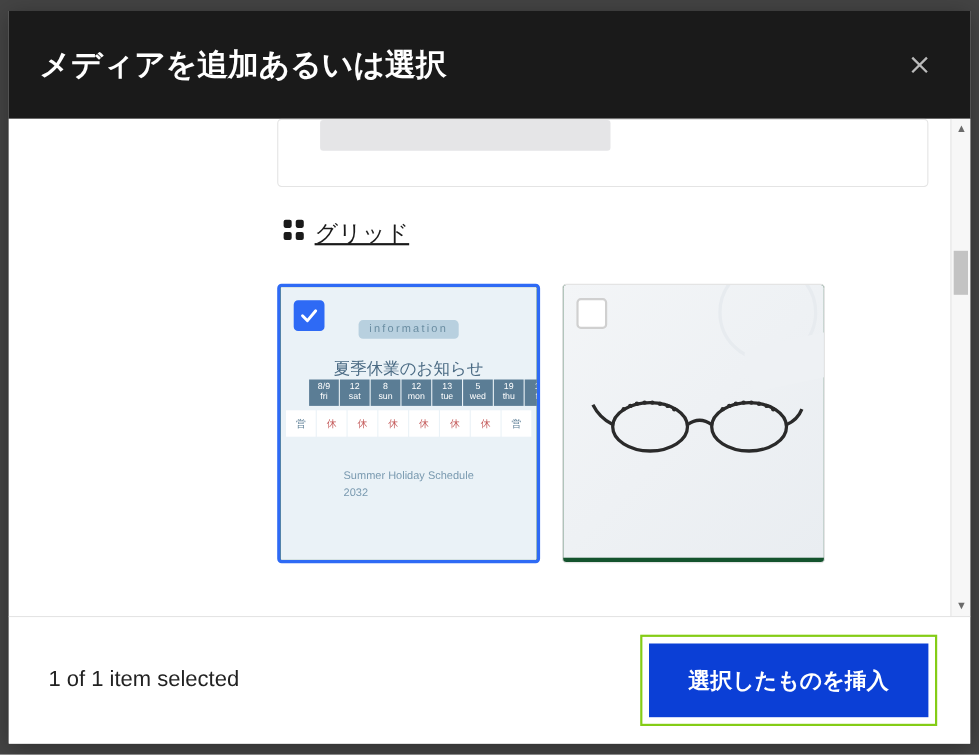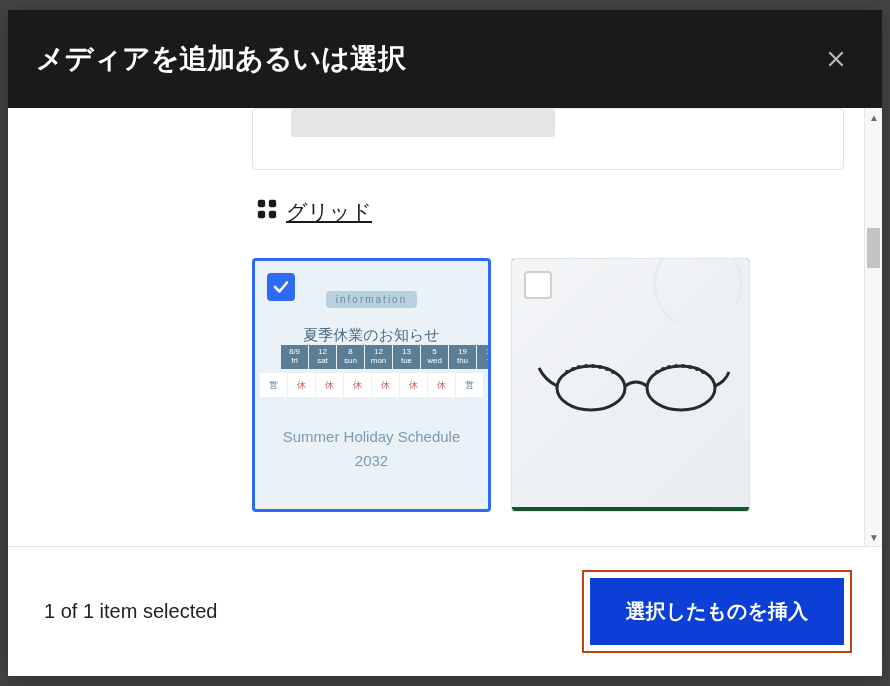--- a/index.html
+++ b/index.html
@@ -219,22 +219,22 @@
   background: #fff;
   display: flex;
   align-items: center;
   justify-content: center;
   font-size: 9px;
   color: #c45a5a;
 }
 .poster .cal2 .cbody.biz { color: #5b7d95; }
 .poster .p-sub {
   color: #7a9ab0;
-  font-size: 15px;
-  text-align: center;
+  font-size: 10px;
+  text-align: left;
   line-height: 1.6;
 }
 
 .product {
   position: absolute;
   inset: 0;
   background: linear-gradient(135deg, #f3f5f7 0%, #e9edf1 100%);
   display: flex;
   align-items: center;
   justify-content: center;
@@ -249,34 +249,34 @@
 }
 .deco-box {
   position: absolute;
   width: 80px; height: 40px;
   background: #eef1f4;
   border-radius: 6px;
   right: -10px; top: 50px;
   transform: rotate(-12deg);
 }
 .footer {
-  height: 130px;
+  height: 116px;
   background: #fff;
   border-top: 1px solid #e4e4e4;
   display: flex;
   align-items: center;
   justify-content: space-between;
   padding: 0 30px 0 36px;
 }
 .sel-text {
   font-size: 20px;
   color: #222;
 }
 .insert-wrap {
-  border: 2px solid #c2410c;
+  border: 2px solid #84cc16;
   padding: 6px;
 }
 .insert-btn {
   background: #0b3fd6;
   color: #fff;
   font-size: 20px;
   font-weight: 600;
   padding: 20px 36px;
   border: none;
   cursor: pointer;

